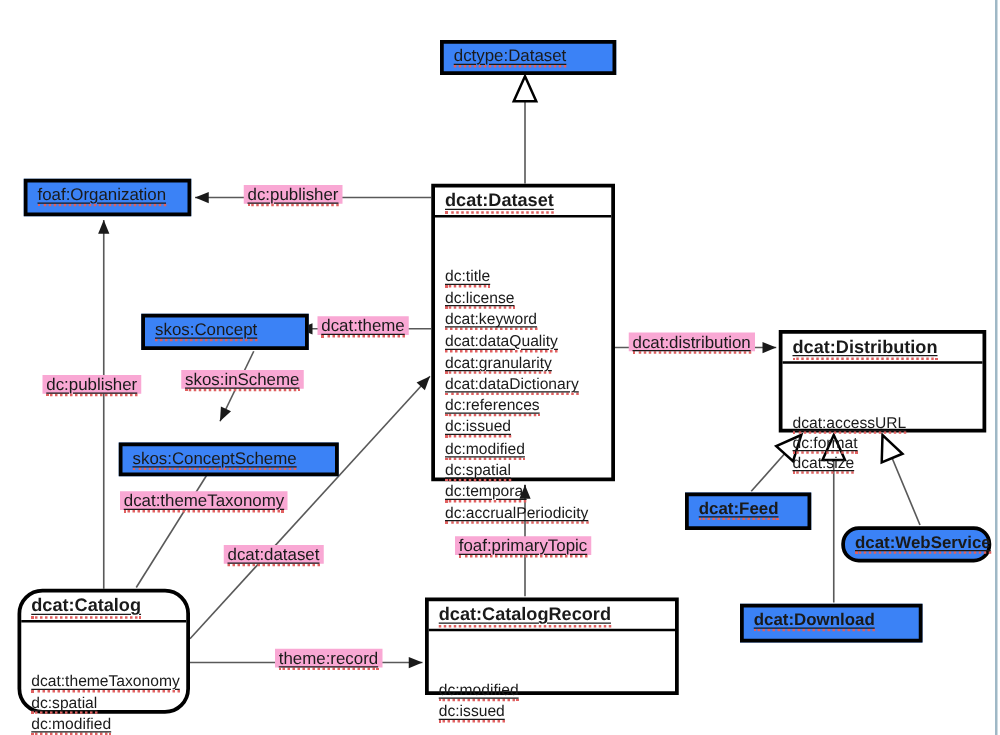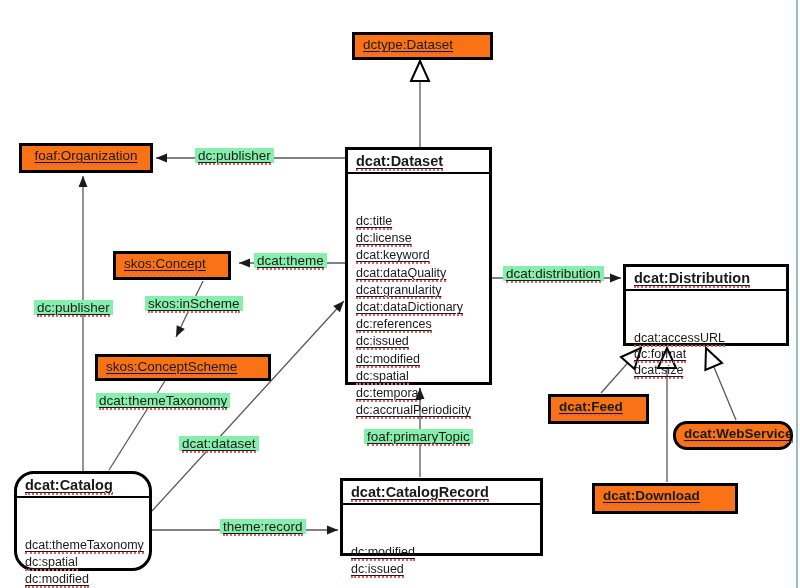--- a/index.html
+++ b/index.html
@@ -12,42 +12,42 @@
   #frame-right { position:absolute; top:0; right:2px; width:2px; height:588px; background:#9fb8c6; z-index:0; }
 
   
   .u {
     text-decoration:underline; text-underline-offset:2px; text-decoration-thickness:1px;
     border-bottom:2px dotted #e06060; padding-bottom:0px;
   }
 
   
   .sbox {
-    position:absolute; z-index:2; background:#f97316; border:3px solid #000;
+    position:absolute; z-index:2; background:#3b82f6; border:3px solid #000;
     padding:2px 8px 3px 8px; font-size:13.5px; white-space:nowrap;
   }
   .sbox.bold { font-weight:bold; }
 
   
   .cls { position:absolute; z-index:2; background:#fff; border:3px solid #000; }
   .cls .hd { border-bottom:2px solid #000; font-weight:bold; font-size:14.5px; padding:3px 8px 3px 8px; white-space:nowrap; }
   .cls .bd { padding:3px 8px 2px 8px; font-size:12.5px;margin-top:36px; }
   .prop { display:block; line-height:17.2px; white-space:nowrap; }
   .cls.tight .prop { line-height:16.2px; }
 
   
   .elabel {
-    position:absolute; z-index:3; background:#86efac; padding:0 3px;
+    position:absolute; z-index:3; background:#f9a8d4; padding:0 3px;
     font-size:13.5px; white-space:nowrap;
   }
 
   
   .b-dctype        { left:352px; top:32px;  width:141px; height:28px; }
-  .b-org           { left:19px;  top:143px; width:134px; height:30px;text-align:center; }
-  .b-concept       { left:113px; top:251px; width:118px; height:29px; }
+  .b-org           { left:19px;  top:143px; width:134px; height:30px; }
+  .b-concept       { left:113px; top:251px; width:134px; height:29px; }
   .b-conceptscheme { left:95px;  top:354px; width:176px; height:27px; }
   .b-feed          { left:548px; top:394px; width:101px; height:30px; }
   .b-webservice    { left:673px; top:421px; width:120px; height:29px;border-radius:14px; }
   .b-download      { left:592px; top:483px; width:146px; height:31px; }
 
   .b-dataset       { left:345px; top:147px; width:147px; height:238px; }
   .b-catalog       { left:14px;  top:471px; width:138px; height:100px;border-radius:20px; }
   .b-catalogrecord { left:340px; top:478px; width:203px; height:78px; }
   .b-distribution  { left:623px; top:264px; width:166px; height:82px; }
 

